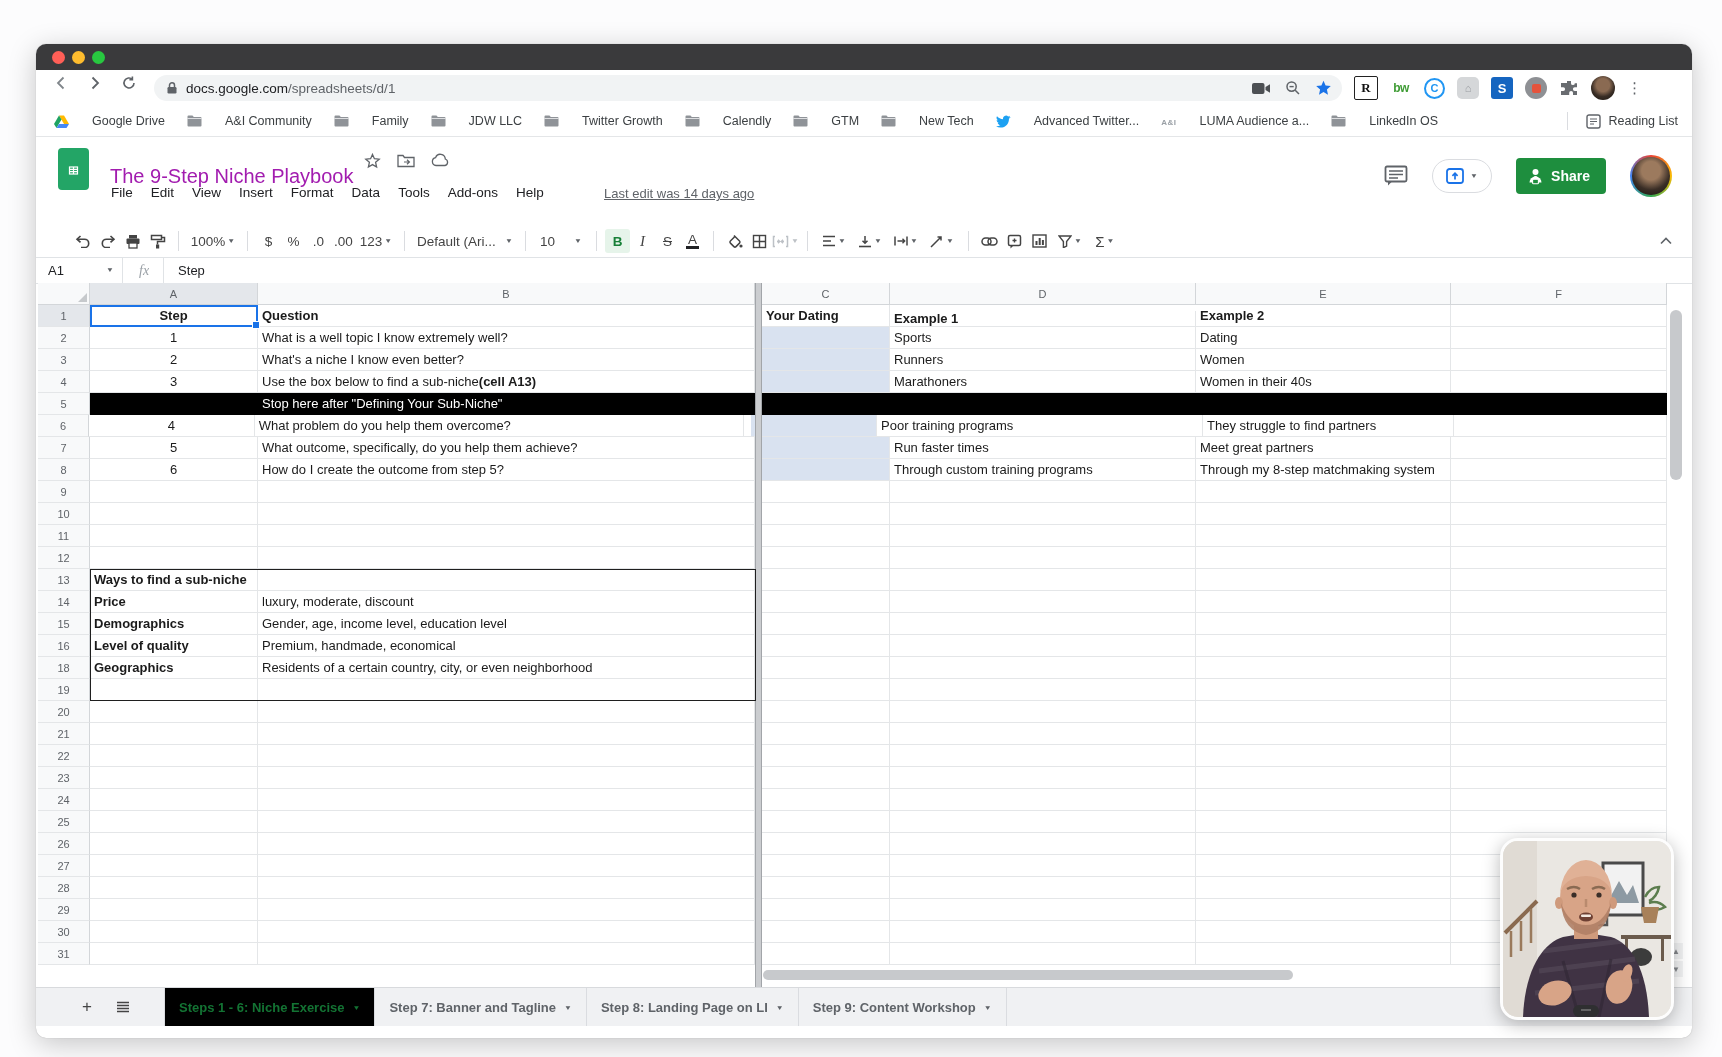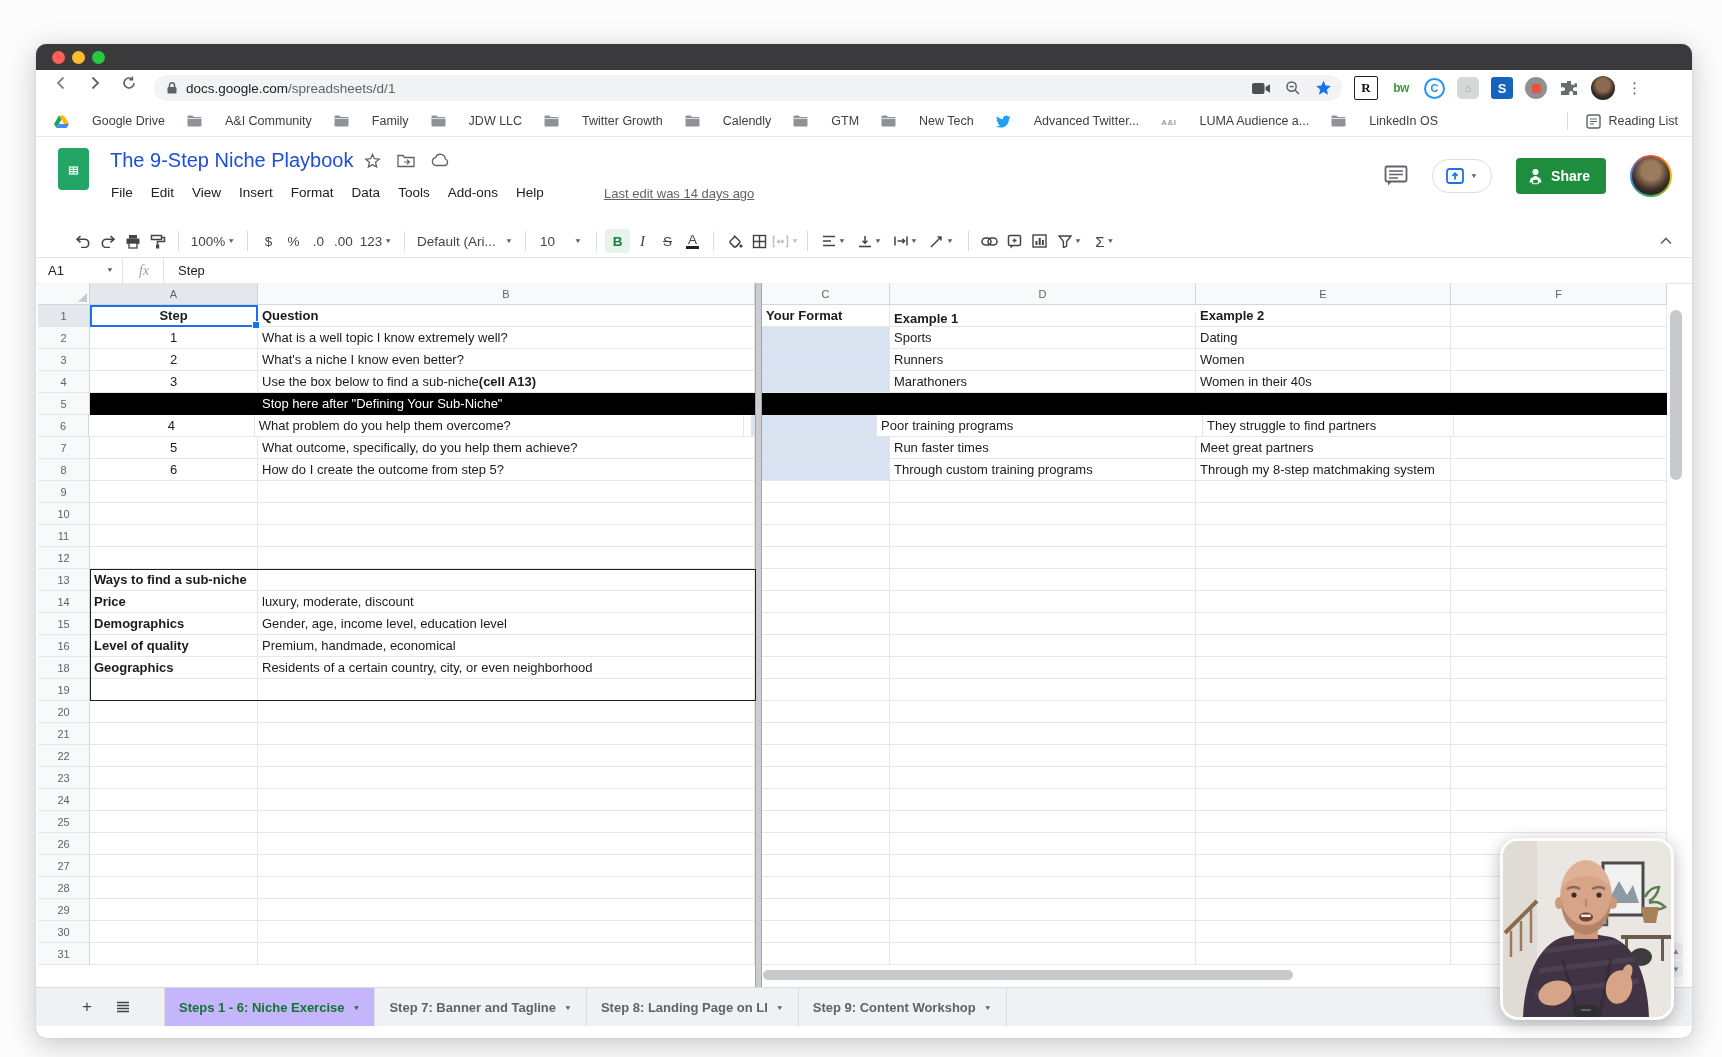--- a/index.html
+++ b/index.html
@@ -32,21 +32,21 @@
   
   .bookmarks{position:absolute;left:0;top:62px;width:100%;height:30px;background:#fff;border-bottom:1px solid #e4e6e8;display:flex;align-items:center;font-size:12.5px;color:#3c4043;}
   .bm{display:flex;align-items:center;gap:23px;margin-left:22px;white-space:nowrap;}
   .bm:first-child{margin-left:18px;}
   .lumatxt{font-size:8px;color:#9aa0a6;font-weight:bold;letter-spacing:.5px;}
   .bm-right{position:absolute;right:14px;display:flex;align-items:center;gap:8px;}
   .bm-sep{width:1px;height:18px;background:#dadce0;margin-right:10px;}
   
   .sheets-header{position:absolute;left:0;top:93px;width:100%;height:88px;background:#fff;}
   .slogo{position:absolute;left:22px;top:11px;width:31px;height:42px;background:#23a566;border-radius:4px;display:flex;align-items:center;justify-content:center;}
-  .doc-title{position:absolute;left:74px;top:12px;font-size:20px;color:#1d4ed8;}
+  .doc-title{position:absolute;left:74px;top:28px;font-size:20px;color:#a21caf;}
   .title-icons{position:absolute;left:328px;top:16px;display:flex;gap:16px;color:#5f6368;}
   .menu-row{position:absolute;left:66px;top:44px;display:flex;align-items:center;font-size:13.5px;color:#202124;}
   .menu-item{padding:4px 9px;border-radius:3px;}
   .last-edit{margin-left:30px;color:#5f6368;text-decoration:underline;font-size:13px;}
   .hdr-right{position:absolute;right:20px;top:18px;display:flex;align-items:center;gap:24px;}
   .present-btn{width:58px;height:32px;border:1px solid #dadce0;border-radius:17px;display:flex;align-items:center;justify-content:center;gap:6px;background:#fff;}
   .share-btn{height:36px;padding:0 16px 0 12px;background:#1e8e3e;border-radius:4px;display:flex;align-items:center;gap:8px;color:#fff;font-size:14px;font-weight:bold;}
   .avatar-ring{width:38px;height:38px;border-radius:50%;padding:2px;background:conic-gradient(#ea4335,#fbbc04,#34a853,#4285f4,#ea4335);}
   .avatar-ring .inner{width:100%;height:100%;border-radius:50%;background:radial-gradient(circle at 50% 36%,#9c7a5e 0 30%,#3a2e26 62%,#15110d);}
   
@@ -92,21 +92,21 @@
   .fill-handle{position:absolute;right:-4px;bottom:-4px;width:6px;height:6px;background:#1a73e8;border:1px solid #fff;}
   .outline-box{position:absolute;left:52px;top:286px;width:666px;height:132px;border:1.5px solid #1f1f1f;box-sizing:border-box;pointer-events:none;}
   .hscroll{position:absolute;left:725px;top:687px;width:530px;height:10px;background:#c7c9cc;border-radius:5px;}
   .vscroll{position:absolute;left:1634px;top:266px;width:12px;height:170px;background:#c7c9cc;border-radius:6px;}
   .scroll-arrow{position:absolute;left:1633px;width:14px;height:16px;color:#85888c;font-size:8px;display:flex;align-items:center;justify-content:center;background:#f2f3f4;}
   
   .tabbar{position:absolute;left:0;top:943px;width:100%;height:38px;background:#f0f1f3;border-top:1px solid #d8dadd;display:flex;align-items:center;}
   .tab-tool{width:30px;height:30px;display:flex;align-items:center;justify-content:center;color:#444;font-size:17px;margin-left:6px;}
   .tab-tool:first-child{margin-left:36px;}
   .tab{height:38px;display:flex;align-items:center;gap:8px;padding:0 14px;font-size:13px;font-weight:bold;color:#5f6368;border-right:1px solid #dadce0;white-space:nowrap;}
-  .tab.active{background:#c4b5fd;color:#137333;border-right:1px solid #dadce0;border-left:1px solid #dadce0;margin-left:26px;}
+  .tab.active{background:#000000;color:#137333;border-right:1px solid #dadce0;border-left:1px solid #dadce0;margin-left:26px;}
   .tab .caret{color:inherit;}
   
   .video{position:absolute;left:1500px;top:838px;width:168px;height:176px;border-radius:18px;overflow:hidden;
          box-shadow:0 4px 18px rgba(0,0,0,.28);border:3px solid #fdfdfd;background:#eae7e2;}
   svg{display:block;}
 </style>
 </head>
 <body>
 
 <div class="screen">
@@ -508,21 +508,21 @@
           <div class="chead" style="width: 128px;">C</div>
           <div class="chead" style="width: 306px;">D</div>
           <div class="chead" style="width: 255px;">E</div>
           <div class="chead" style="width: 216px;">F</div>
         </div>
         <div class="grow">
           <div class="rhead sel">1</div>
           <div class="cell b center" style="width: 168px;">Step</div>
           <div class="cell b" style="width: 497px;">Question</div>
           <div class="spacer"></div>
-          <div class="cell b" style="width: 128px;">Your Format</div>
+          <div class="cell b" style="width: 128px;">Your Dating</div>
           <div class="cell b" style="width: 306px; margin-top: 6px;">Example 1</div>
           <div class="cell b" style="width: 255px;">Example 2</div>
           <div class="cell" style="width: 216px;"></div>
         </div>
         <div class="grow">
           <div class="rhead">2</div>
           <div class="cell center" style="width: 168px;">1</div>
           <div class="cell" style="width: 497px;">What is a well topic I know extremely well?</div>
           <div class="spacer"></div>
           <div class="cell blue" style="width: 128px;"></div>

